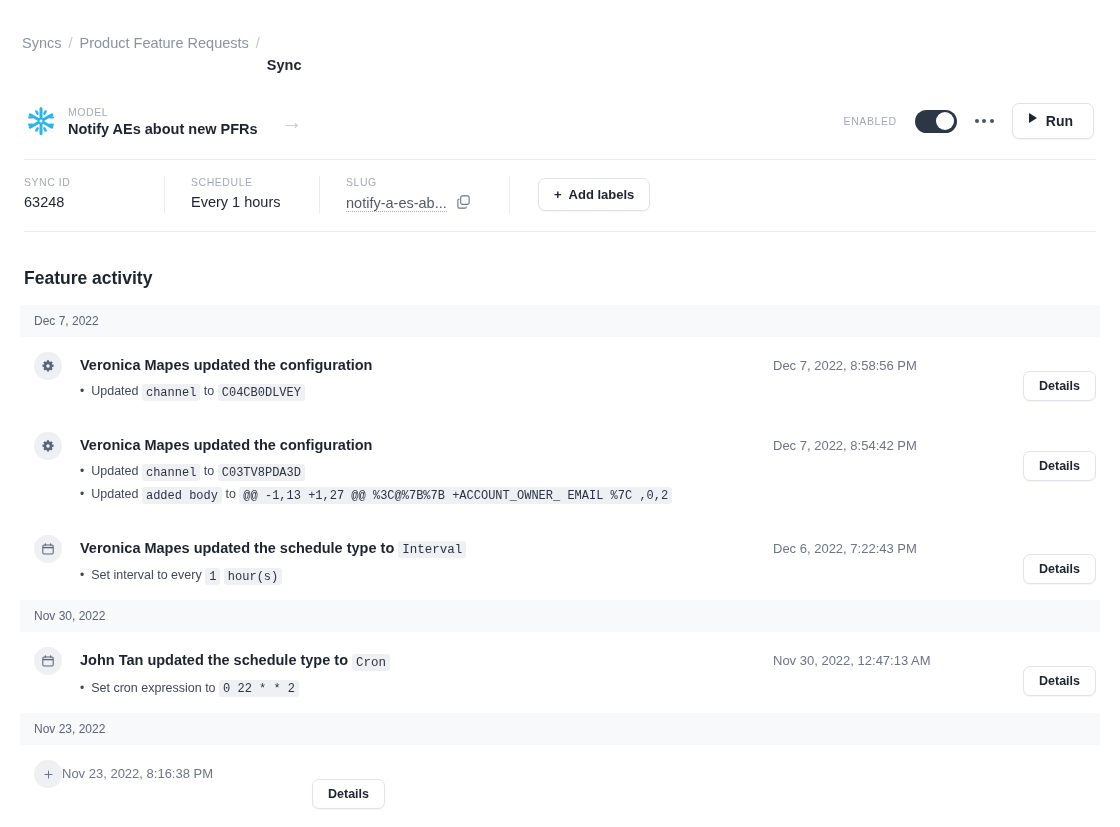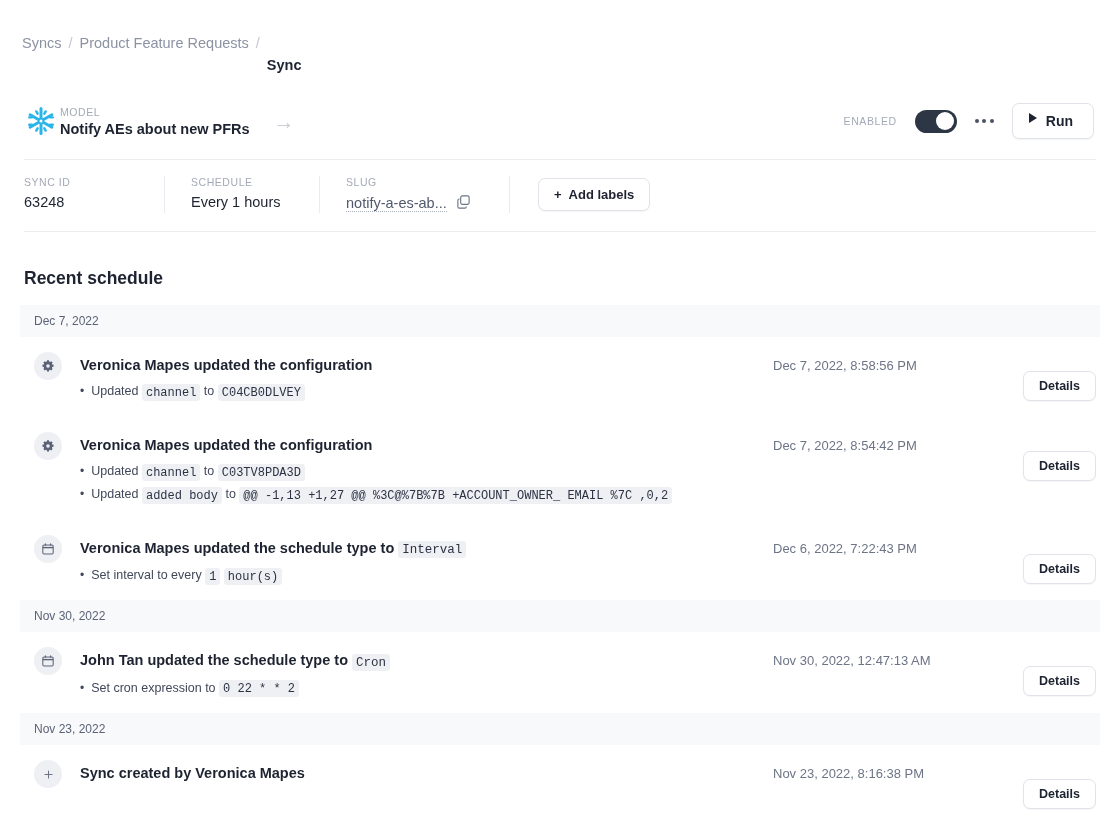--- a/index.html
+++ b/index.html
@@ -24,21 +24,21 @@
   .breadcrumb .sep { color: #c3c8d2; }
 
   
   .header-row {
     display: flex; align-items: center;
     padding: 22px 26px 20px 26px;
     border-bottom: 1px solid #ecedf1;
     margin: 8px 24px 0 24px;
     padding-left: 2px; padding-right: 2px;
   }
-  .entity { display: flex; align-items: center; gap: 4px; }
+  .entity { display: flex; align-items: center; gap: 12px; }
   .entity-logo { width: 30px; height: 30px; flex: 0 0 30px; }
   .entity-text { display: flex; flex-direction: column; gap: 3px; }
   .entity-label {
     font-size: 10.5px; letter-spacing: .55px; color: #a3a9b6;
     text-transform: uppercase;
   }
   .entity-name { font-size: 14.5px; font-weight: bold; color: #1d2330; }
   .arrow { margin: 0 22px 0 24px; color: #c9cdd6; font-size: 21px; line-height: 1; }
 
   .header-spacer { flex: 1; }
@@ -244,21 +244,21 @@
     </div>
     <div class="labels-cell">
       <button class="btn add-labels-btn">
         <span>+</span>
         <span>Add labels</span>
       </button>
     </div>
   </div>
 
 
-  <div class="section-title">Recent schedule</div>
+  <div class="section-title">Feature activity</div>
   <div class="activity" id="activity">
       <div class="date-band">Dec 7, 2022</div>
       <div class="act-item">
         <div class="act-icon">
           <svg viewBox="0 0 20 20" width="14" height="14" fill="#5b6376">
             <path d="M8.6 1.8h2.8l.35 1.9 1.25.52 1.6-1.05 2 2-1.05 1.6.52 1.25 1.9.35v2.8l-1.9.35-.52 1.25 1.05 1.6-2 2-1.6-1.05-1.25.52-.35 1.9H8.6l-.35-1.9-1.25-.52-1.6 1.05-2-2 1.05-1.6-.52-1.25-1.9-.35V8.37l1.9-.35.52-1.25L3.4 5.17l2-2 1.6 1.05 1.25-.52z"></path>
             <circle cx="10" cy="10" r="2.6" fill="#eef0f4"></circle>
           </svg>
         </div>
         <div class="act-body">
@@ -337,21 +337,18 @@
         <div class="act-time">Nov 30, 2022, 12:47:13 AM</div>
         <button class="btn details-btn">Details</button>
       </div>
       <div class="date-band">Nov 23, 2022</div>
       <div class="act-item">
         <div class="act-icon">
           <svg viewBox="0 0 20 20" width="13" height="13" stroke="#6c7486" stroke-width="1.6" stroke-linecap="round">
             <path d="M10 4.5v11M4.5 10h11"></path>
           </svg>
         </div>
-        <div class="act-body">
-          <div class="act-title"><span>Sync created by Veronica Mapes</span></div>
-        </div>
         <div class="act-time">Nov 23, 2022, 8:16:38 PM</div>
         <button class="btn details-btn">Details</button>
       </div>
     </div>
 
 </div>
 
 </body></html>

